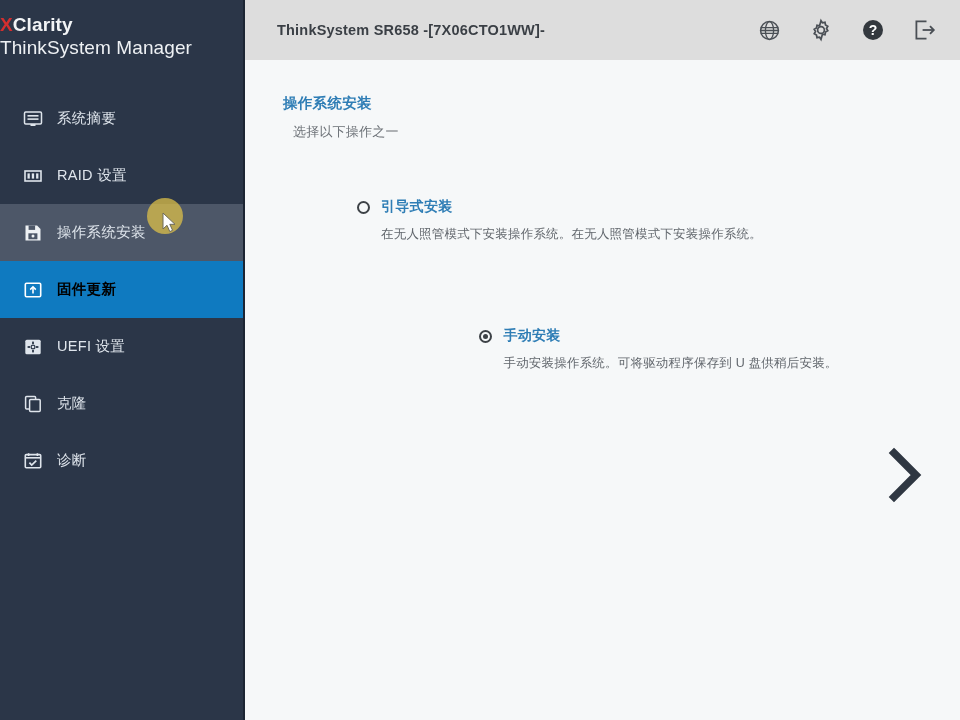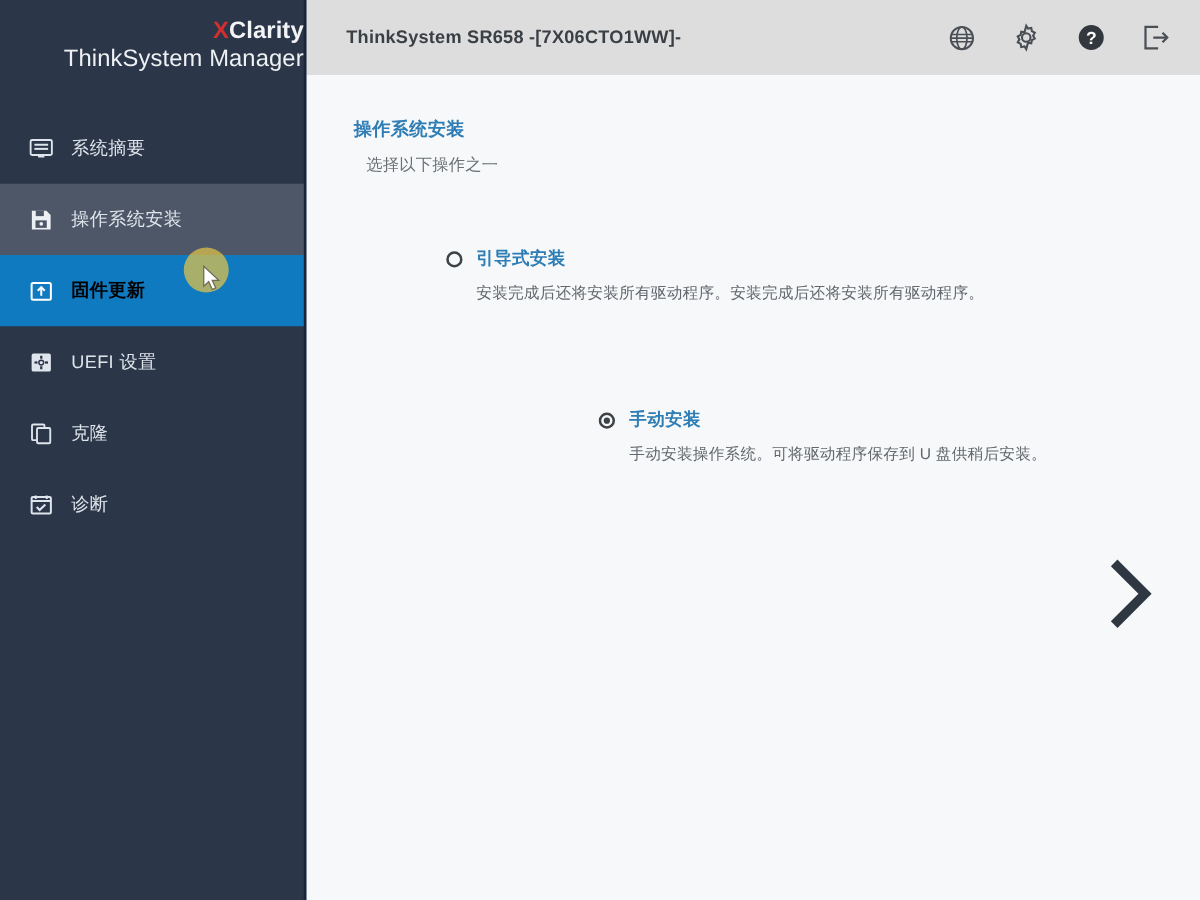--- a/index.html
+++ b/index.html
@@ -24,21 +24,21 @@
     display: flex;
     flex-direction: column;
     flex: 0 0 245px;
     position: relative;
     z-index: 2;
   }
   .brand {
     height: 68px;
     display: flex;
     flex-direction: column;
-    align-items: flex-end;
+    align-items: flex-start;
     justify-content: center;
     padding-top: 4px;
   }
   .brand-line1 {
     font-size: 19px;
     font-weight: bold;
     color: #f2f4f6;
     letter-spacing: .1px;
     line-height: 22px;
   }
@@ -217,20 +217,31 @@
           <svg width="20" height="20" viewBox="0 0 20 20">
               <rect x="1.5" y="3" width="17" height="12" rx="1.2" fill="none" stroke="#dfe5ec" stroke-width="1.5"></rect>
               <rect x="4.5" y="6" width="11" height="1.6" fill="#dfe5ec"></rect>
               <rect x="4.5" y="9.3" width="11" height="1.6" fill="#dfe5ec"></rect>
               <rect x="7.5" y="15" width="5" height="2" fill="#dfe5ec"></rect>
             </svg>
         </span>
         <span class="nav-label">系统摘要</span>
       </div>
 
+      <div class="nav-item">
+        <span class="ico">
+          <svg width="20" height="20" viewBox="0 0 20 20">
+              <rect x="2" y="5" width="16" height="10" fill="none" stroke="#dfe5ec" stroke-width="1.6"></rect>
+              <rect x="4.5" y="7.4" width="2.3" height="5.2" fill="#dfe5ec"></rect>
+              <rect x="8.8" y="7.4" width="2.3" height="5.2" fill="#dfe5ec"></rect>
+              <rect x="13.1" y="7.4" width="2.3" height="5.2" fill="#dfe5ec"></rect>
+            </svg>
+        </span>
+        <span class="nav-label">RAID 设置</span>
+      </div>
 
       <div class="nav-item hovered">
         <span class="ico">
           <svg width="20" height="20" viewBox="0 0 20 20">
               <path d="M2.5 2.5h11.6L17.5 6v11.5h-15z" fill="#eef1f4"></path>
               <rect x="5.6" y="2.5" width="6.5" height="4.4" fill="#4d5768"></rect>
               <rect x="5.4" y="10.3" width="9" height="6" fill="#4d5768"></rect>
               <circle cx="10" cy="13" r="1.5" fill="#eef1f4"></circle>
             </svg>
         </span>
@@ -334,21 +345,21 @@
     <div class="content">
       <div class="page-title">操作系统安装</div>
       <div class="page-sub">选择以下操作之一</div>
 
       <div class="options">
 
         <div class="option">
           <span class="radio"></span>
           <div class="option-body">
             <div class="option-label">引导式安装</div>
-            <div class="option-desc">安装完成后还将安装所有驱动程序。安装完成后还将安装所有驱动程序。</div>
+            <div class="option-desc">在无人照管模式下安装操作系统。在无人照管模式下安装操作系统。</div>
           </div>
         </div>
 
         <div class="option">
           <span class="radio checked"></span>
           <div class="option-body">
             <div class="option-label">手动安装</div>
             <div class="option-desc">手动安装操作系统。可将驱动程序保存到 U 盘供稍后安装。</div>
           </div>
         </div>

